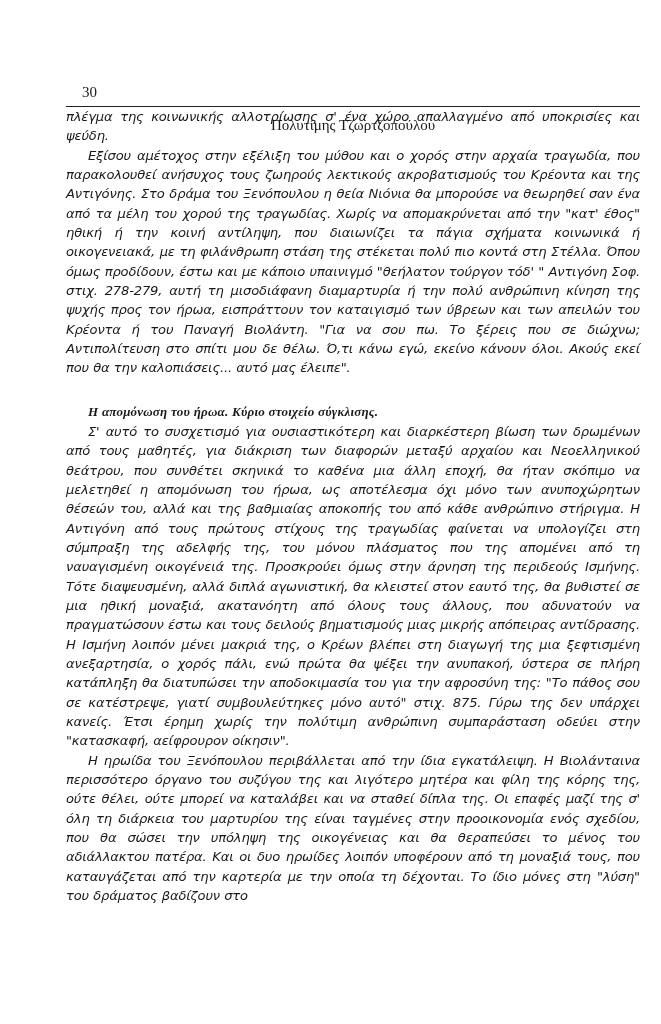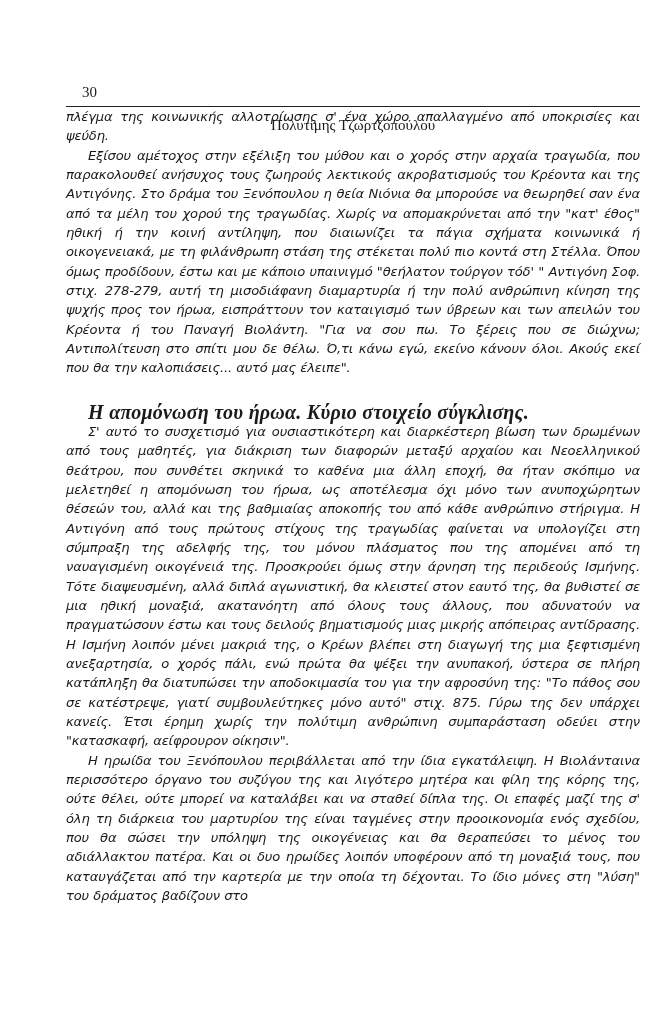--- a/index.html
+++ b/index.html
@@ -52,21 +52,21 @@
     }
     .body-text p {
       margin: 0;
     }
     .body-text p.indent {
       text-indent: 22px;
     }
     .section-heading {
       font-family: "Liberation Serif", "DejaVu Serif", serif;
       font-weight: bold;
-      font-size: 20px;
+      font-size: 13px;
       line-height: 20px;
       margin: 24px 0 0 22px;
       letter-spacing: 0.2px;
     }
   </style>
 </head>
 <body>
 
 <div class="page">
   <div class="running-head">

